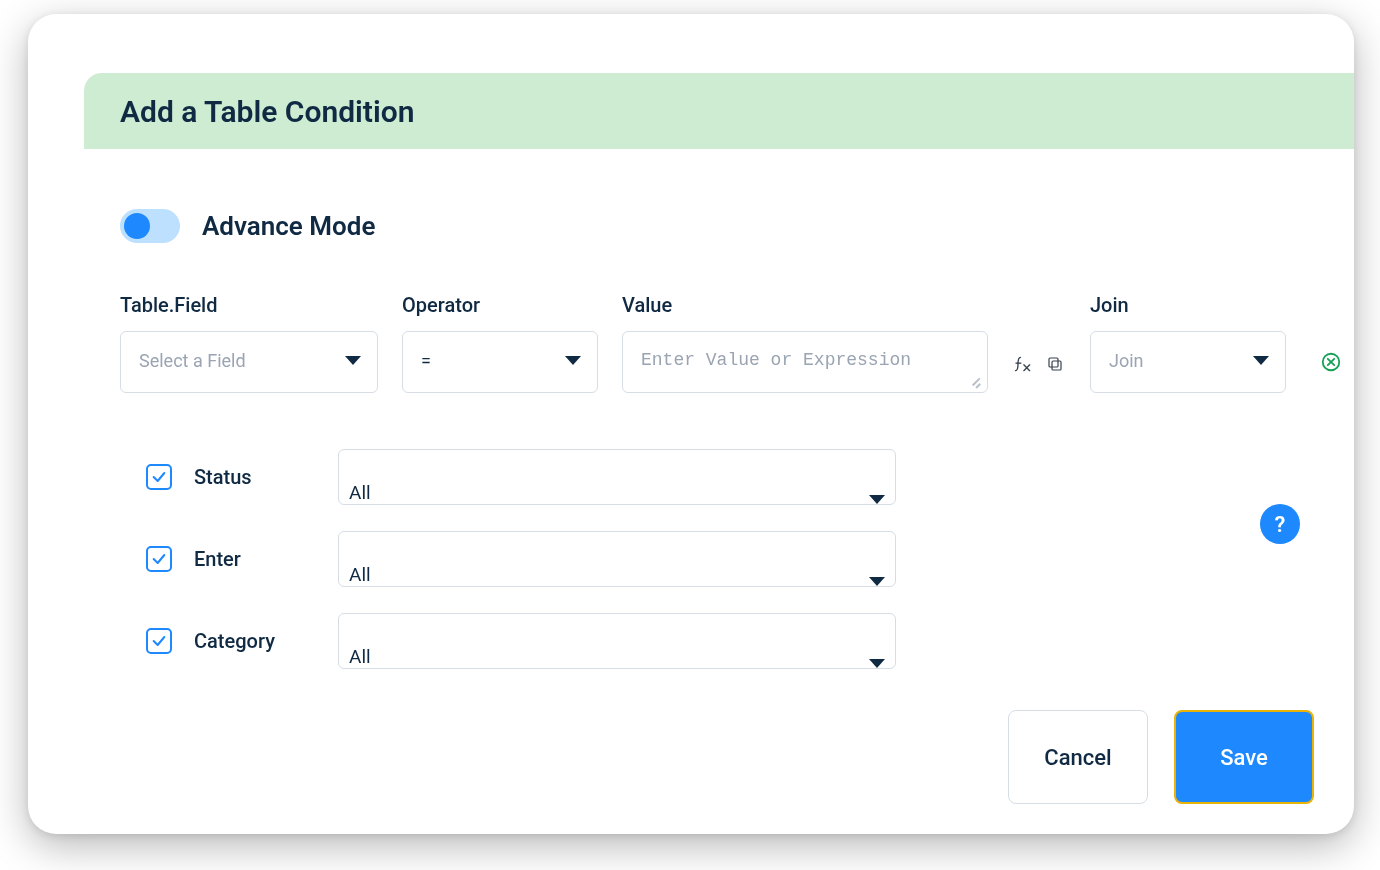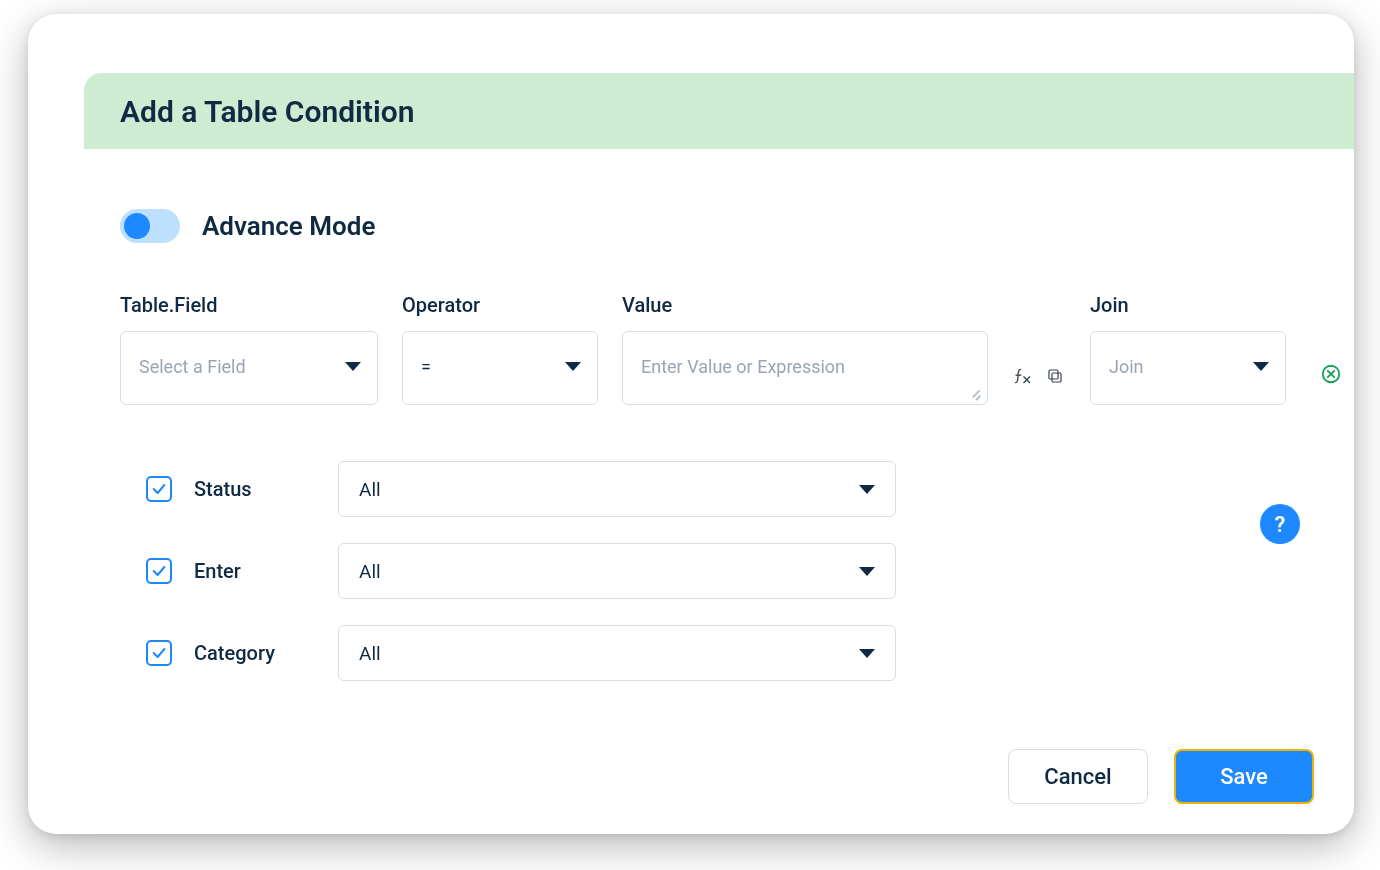--- a/index.html
+++ b/index.html
@@ -71,30 +71,30 @@
   .col { display: flex; flex-direction: column; gap: 14px; }
   .col-label {
     font-size: 20px;
     font-weight: 500;
     color: #102a43;
   }
   .select-box, .text-box, .op-box, .join-box {
     display: flex;
     align-items: center;
     justify-content: space-between;
-    height: 74px;
+    height: 62px;
     border: 1px solid #d7dde5;
     border-radius: 6px;
     background: #fff;
     padding: 0 16px 4px 18px;
     font-size: 18px;
     color: #9aa4b2;
     cursor: pointer;
   }
-  .text-box { cursor: text; }
+  .text-box { cursor: text; font-family: Liberation Mono, monospace; }
   .field-box { width: 258px; }
   .op-box    { width: 196px; color: #102a43; }
   .value-col { flex: 0 0 auto; }
   .text-box  { width: 366px; position: relative; }
   .join-box  { width: 196px; }
   .caret-down {
     width: 0; height: 0;
     border-left: 8px solid transparent;
     border-right: 8px solid transparent;
     border-top: 9px solid #102a43;
@@ -152,23 +152,23 @@
     font-weight: 500;
     color: #102a43;
     width: 122px;
   }
   .filter-select {
     width: 558px;
     height: 56px;
     border: 1px solid #d7dde5;
     border-radius: 6px;
     display: flex;
-    align-items: center;
+    align-items: flex-end;
     justify-content: space-between;
-    padding: 0 20px;
+    padding: 0 10px;
     font-size: 19px;
     color: #102a43;
     cursor: pointer;
   }
   .help-btn {
     position: absolute;
     left: 1232px;
     top: 490px;
     width: 40px; height: 40px;
     background: #1e88ff;
@@ -180,21 +180,21 @@
     cursor: pointer;
   }
   .footer {
     position: absolute;
     right: 40px;
     bottom: 30px;
     display: flex;
     gap: 26px;
   }
   .btn {
-    height: 55px;
+    height: 94px;
     min-width: 140px;
     border-radius: 8px;
     font-size: 22px;
     font-weight: 500;
     display: flex; align-items: center; justify-content: center;
     cursor: pointer;
   }
   .btn-cancel {
     background: #fff;
     border: 1px solid #d7dde5;

